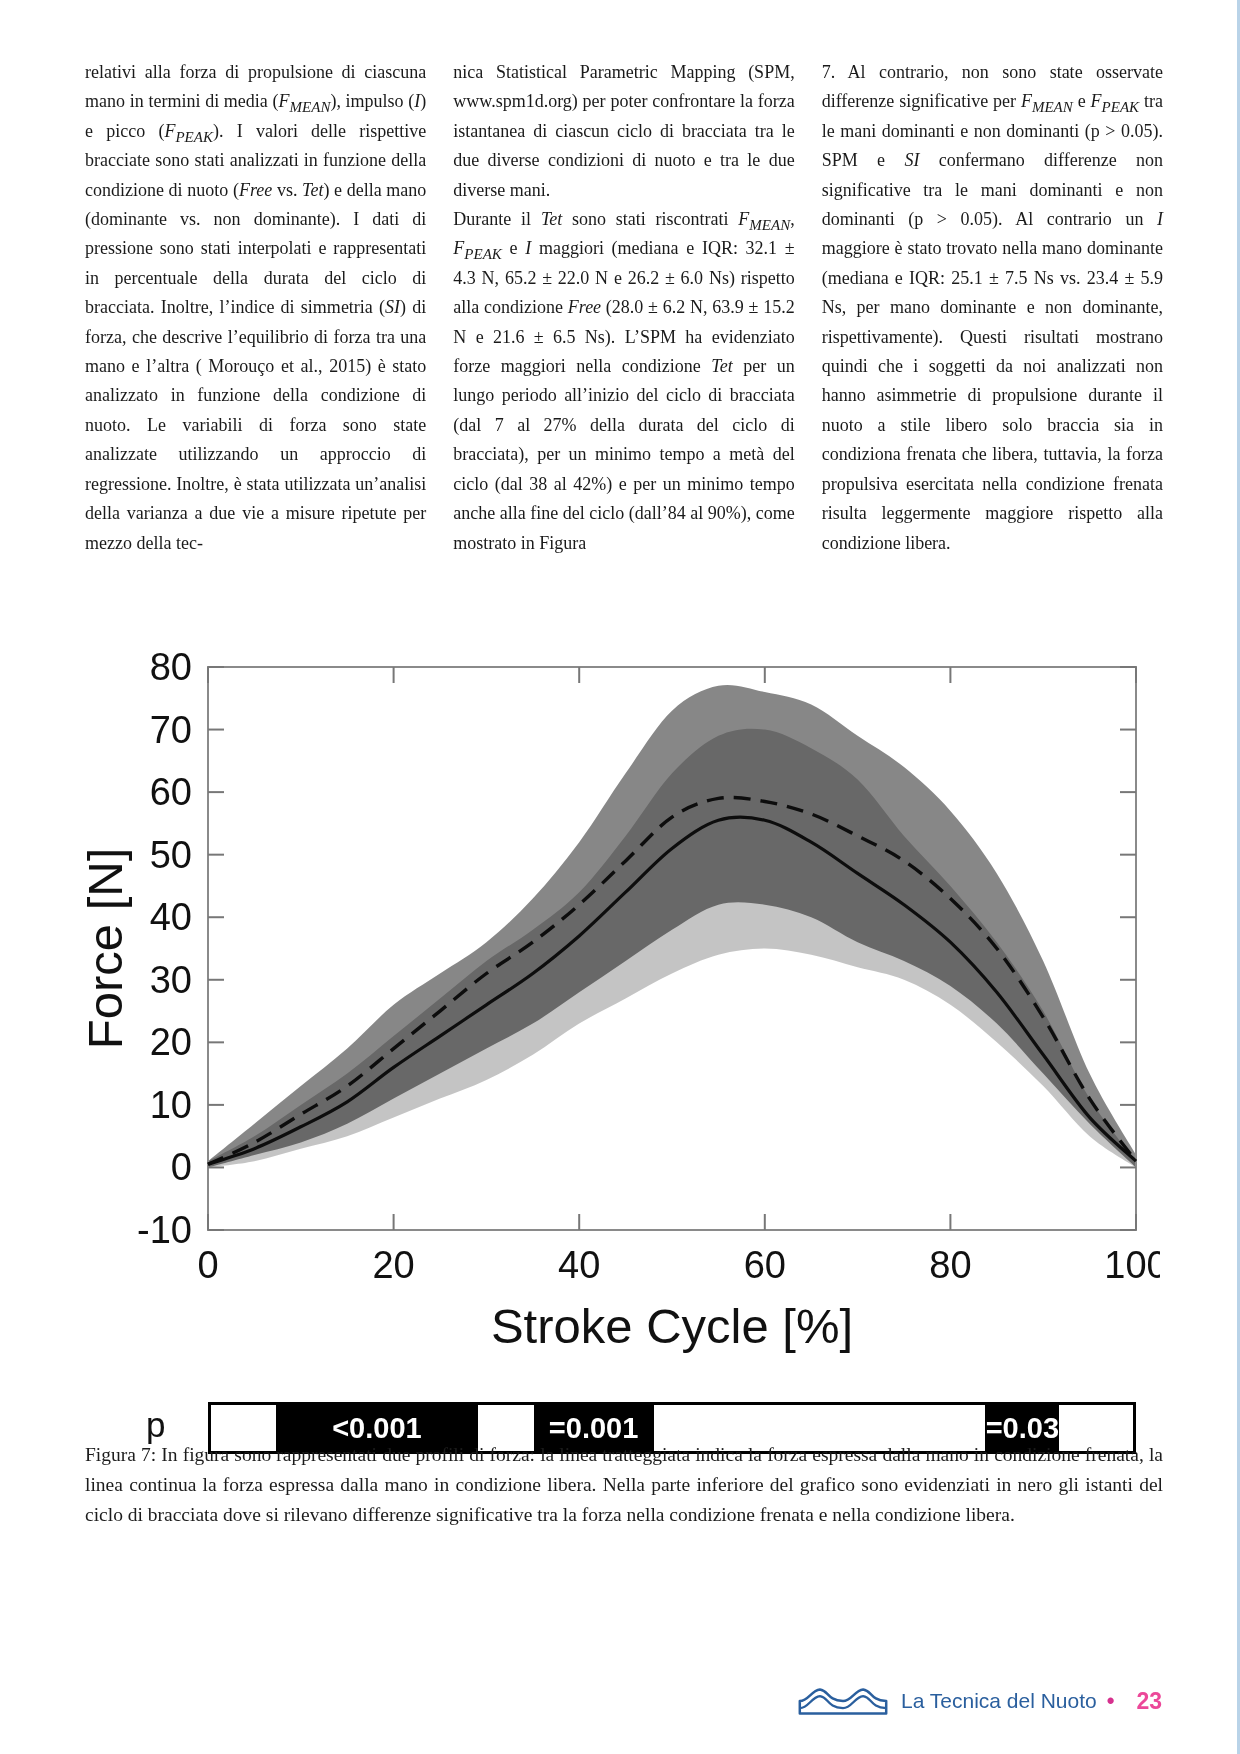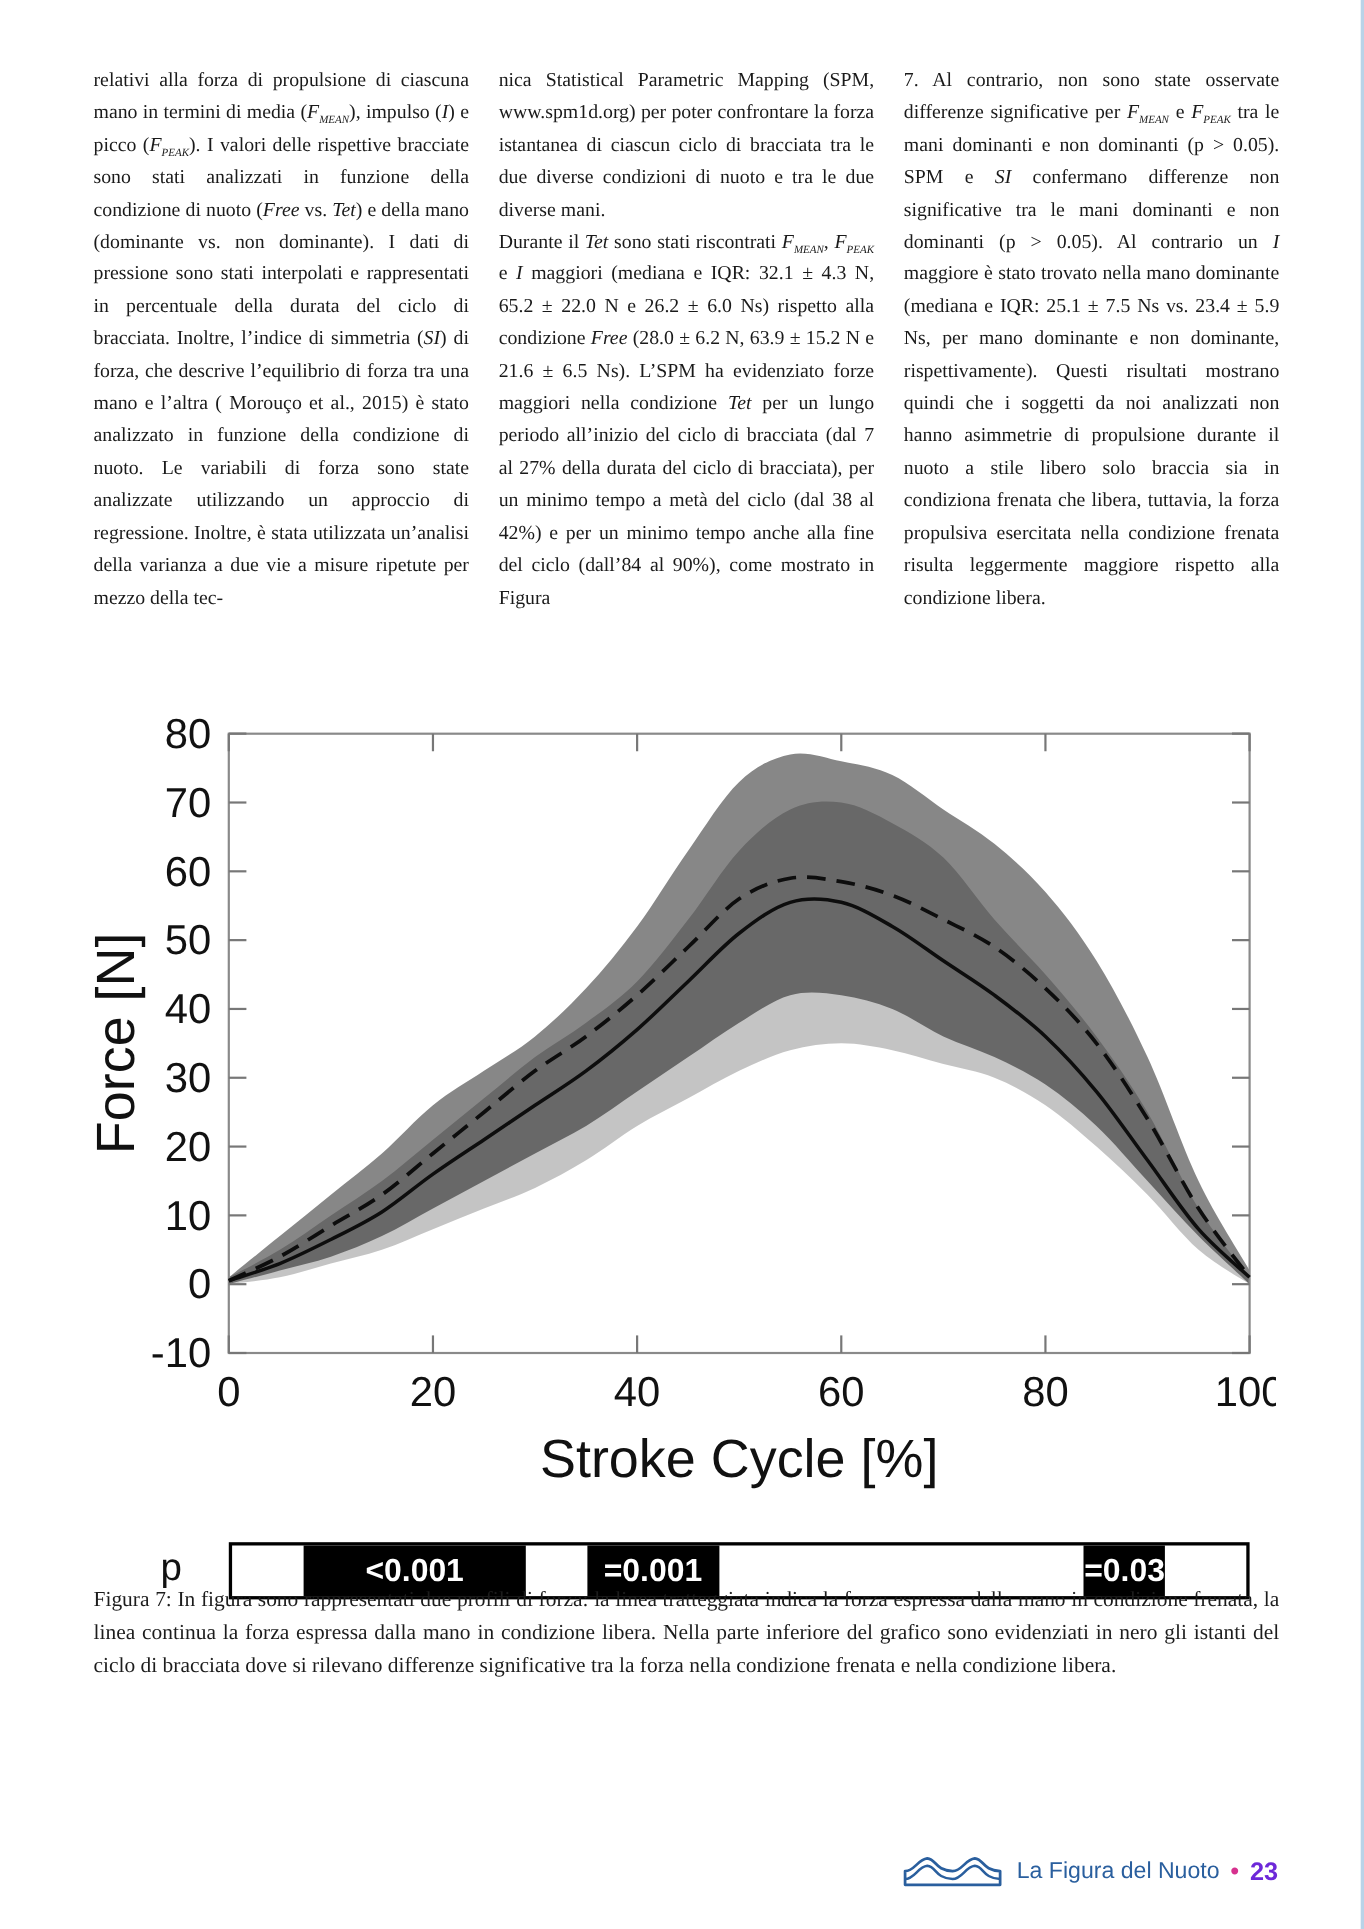--- a/index.html
+++ b/index.html
@@ -3,36 +3,36 @@
 <meta charset="utf-8">
 <style>
   html,body{margin:0;padding:0;background:#ffffff;}
   .page{position:relative;width:1240px;height:1754px;background:#ffffff;overflow:hidden;
         font-family:"Liberation Serif",serif;color:#1a1a1a;}
   .edge-rule{position:absolute;right:0;top:0;width:3px;height:100%;background:#b9d3e8;}
   .columns{position:absolute;left:85px;top:58px;width:1078px;
            display:grid;grid-template-columns:repeat(3,1fr);column-gap:27px;}
   .col{font-size:18px;line-height:29.4px;text-align:justify;}
   .col p{margin:0;}
-  .col sub{font-size:10px;line-height:0;}
+  .col sub{font-size:15px;line-height:0;}
   .chart-wrap{position:absolute;left:80px;top:645px;width:1080px;height:715px;}
   .tick-label{font:38px "Liberation Sans",sans-serif;fill:#111;}
   .axis-label{font:49px "Liberation Sans",sans-serif;fill:#111;}
   .p-label{position:absolute;left:146px;top:1405px;font:35px "Liberation Sans",sans-serif;color:#111;}
   .sig-bar{position:absolute;left:208px;top:1402px;width:928px;height:52px;
            border:3px solid #000;background:#fff;box-sizing:border-box;}
   .sig-seg{position:absolute;top:0;bottom:0;background:#000;display:flex;
            align-items:center;justify-content:center;}
   .sig-seg span{color:#fff;font:bold 29px "Liberation Sans",sans-serif;white-space:nowrap;}
   .caption{position:absolute;left:85px;top:1440px;width:1078px;
            font-size:19.5px;line-height:30px;text-align:justify;color:#1c1c1c;}
   .footer{position:absolute;right:78px;top:1684px;display:flex;align-items:center;gap:10px;}
   .footer .journal{font:21px "Liberation Sans",sans-serif;color:#2a5f9e;}
   .footer .bullet{font:bold 22px "Liberation Sans",sans-serif;color:#d6318e;}
-  .footer .pagenum{font:bold 23px "Liberation Sans",sans-serif;color:#6d28d9;}
+  .footer .pagenum{font:bold 23px "Liberation Sans",sans-serif;color:#ec4899;margin-left:12px;}
 </style>
 </head>
 <body>
 
 <div class="page">
   <div class="edge-rule"></div>
 
   <div class="columns">
     <div class="col">
       <p>relativi alla forza di propulsione di ciascuna mano in termini di media (<i>F</i><sub><i>MEAN</i></sub>), impulso (<i>I</i>) e picco (<i>F</i><sub><i>PEAK</i></sub>). I valori delle rispettive bracciate sono stati analizzati in funzione della condizione di nuoto (<i>Free</i> vs. <i>Tet</i>) e della mano (dominante vs. non dominante). I dati di pressione sono stati interpolati e rappresentati in percentuale della durata del ciclo di bracciata. Inoltre, l’indice di simmetria (<i>SI</i>) di forza, che descrive l’equilibrio di forza tra una mano e l’altra ( Morouço et al., 2015) è stato analizzato in funzione della condizione di nuoto. Le variabili di forza sono state analizzate utilizzando un approccio di regressione. Inoltre, è stata utilizzata un’analisi della varianza a due vie a misure ripetute per mezzo della tec-</p>
@@ -119,17 +119,17 @@
       </div>
     </div>
 
   <div class="caption">Figura 7: In figura sono rappresentati due profili di forza: la linea tratteggiata indica la forza espressa dalla mano in condizione frenata, la linea continua la forza espressa dalla mano in condizione libera. Nella parte inferiore del grafico sono evidenziati in nero gli istanti del ciclo di bracciata dove si rilevano differenze significative tra la forza nella condizione frenata e nella condizione libera.</div>
 
   <div class="footer">
     <svg width="96" height="34" viewBox="0 0 100 34">
       <path d="M5,30 V17 C14,17 17,6 26,5 C35,6 33,16 50,17 C59,17 62,6 71,5 C80,6 78,16 95,17 V30 H5 Z" fill="none" stroke="#2a5f9e" stroke-width="2.6" stroke-linejoin="round"></path>
       <path d="M5,24.5 C14,24.5 17,13 26,12 C35,13 33,23.5 50,24.5 C59,24.5 62,13 71,12 C80,13 78,23.5 95,24.5" fill="none" stroke="#2a5f9e" stroke-width="2.4"></path>
     </svg>
-    <span class="journal">La Figura del Nuoto</span>
+    <span class="journal">La Tecnica del Nuoto</span>
     <span class="bullet">•</span>
     <span class="pagenum">23</span>
   </div>
 </div>
 
 </body></html>

